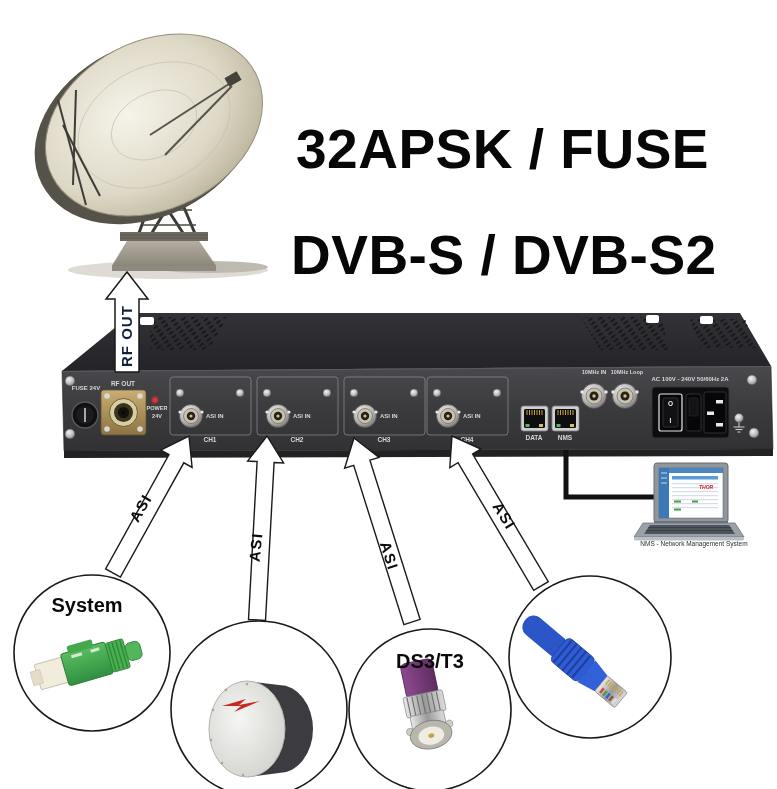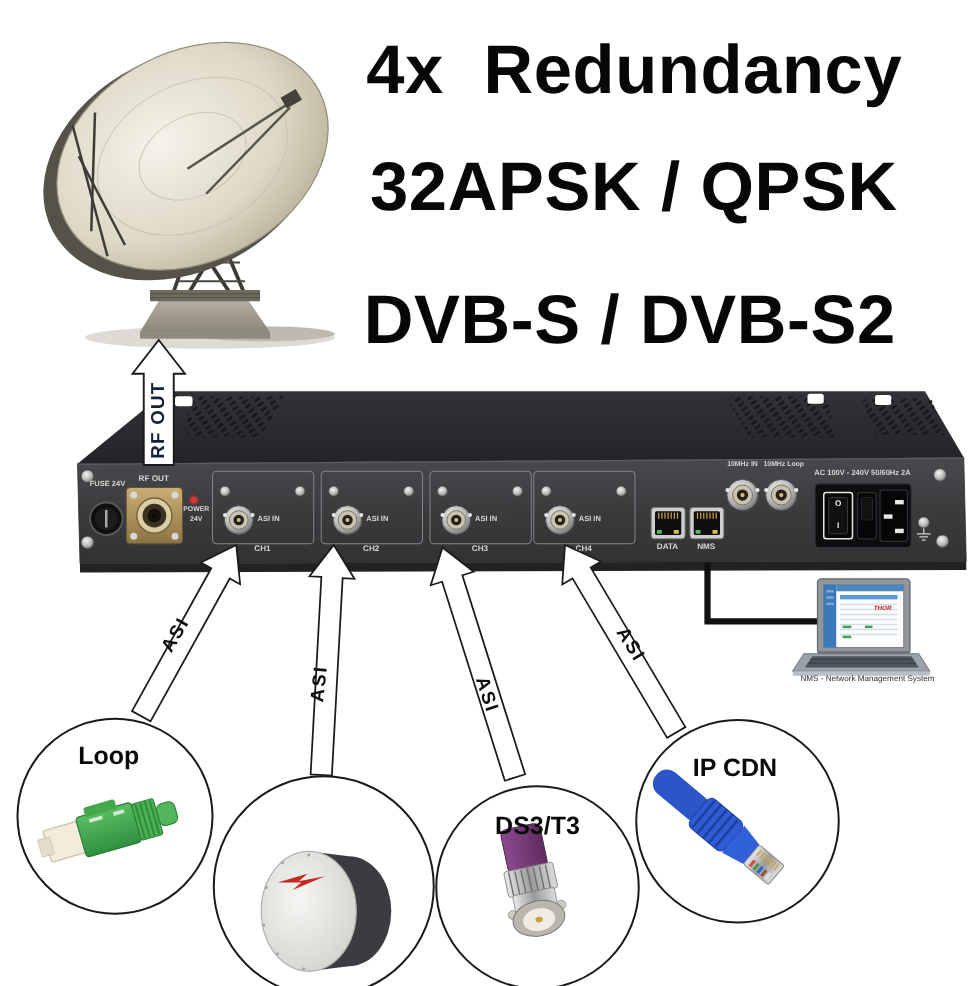--- a/index.html
+++ b/index.html
@@ -402,22 +402,21 @@
       <line x1="43" y1="-8" x2="43" y2="-2"></line>
     </g>
     <rect x="25" y="2" width="2.5" height="6" fill="#d84848"></rect>
         <rect x="29" y="2" width="2.5" height="6" fill="#3fa048"></rect>
     <rect x="33" y="2" width="2.5" height="6" fill="#3161d8"></rect>
         <rect x="37" y="2" width="2.5" height="6" fill="#8a5a30"></rect>
     <rect x="41" y="2" width="2.5" height="6" fill="#e0e0e0"></rect>
   </g>
 </svg>
 
-<div class="lbl headline" style="left:293px;top:26px;">4x  Redundancy</div>
-<div class="lbl headline" style="left:296px;top:120px;">32APSK / QPSK</div>
+<div class="lbl headline" style="left:296px;top:120px;">32APSK / FUSE</div>
 <div class="lbl headline" style="left:291px;top:214px;margin-top:12px;">DVB-S / DVB-S2</div>
 
 <div class="lbl rfoutlbl" style="left:82px;top:328px;">RF OUT</div>
 
 <div class="lbl devlbl center" style="left:56px;top:385px;width:60px;font-size:6px;">FUSE 24V</div>
 <div class="lbl devlbl center" style="left:93px;top:380px;width:60px;font-size:6.5px;">RF OUT</div>
 <div class="lbl devlbl center" style="left:137px;top:406px;width:40px;font-size:5.5px;">POWER</div>
 <div class="lbl devlbl center" style="left:137px;top:414px;width:40px;font-size:5.5px;">24V</div>
 
 <div class="lbl devlbl" style="left:206px;top:413px;font-size:6px;">ASI IN</div>
@@ -434,23 +433,22 @@
 <div class="lbl devlbl center" style="left:545px;top:434px;width:40px;font-size:6.5px;">NMS</div>
 <div class="lbl devlbl center" style="left:569px;top:370px;width:50px;font-size:5.5px;">10MHz IN</div>
 <div class="lbl devlbl center" style="left:602px;top:370px;width:50px;font-size:5.5px;">10MHz Loop</div>
 <div class="lbl devlbl center" style="left:635px;top:376px;width:110px;font-size:6px;">AC 100V - 240V 50/60Hz 2A</div>
 <div class="lbl devlbl center" style="left:663px;top:400px;width:15px;font-size:6.5px;color:#eeeeee;">O</div>
 <div class="lbl devlbl center" style="left:663px;top:417px;width:15px;font-size:6.5px;color:#eeeeee;">I</div>
 
 <div class="lbl" style="left:699px;top:485px;font-size:5px;font-weight:bold;font-style:italic;color:#c02020;">THOR</div>
 <div class="lbl center" style="left:629px;top:540px;width:130px;font-size:6.5px;color:#2e2e2e;">NMS - Network Management System</div>
 
-<div class="lbl srclbl" style="left:27px;top:595px;width:120px;">Loop</div>
+<div class="lbl srclbl" style="left:27px;top:595px;width:120px;">System</div>
 <div class="lbl srclbl" style="left:370px;top:651px;width:120px;">DS3/T3</div>
-<div class="lbl srclbl" style="left:528px;top:605px;width:120px;">IP CDN</div>
 
 <svg class="lyr15" width="777" height="789" viewBox="0 0 777 789">
   <g fill="#ffffff" stroke="#1a1a1a" stroke-width="1.4" stroke-linejoin="miter">
     <polygon points="189,436 192.1,467.4 183.8,462.8 120.4,577.1 105.6,568.9 169,454.6 160.7,450"></polygon>
     <polygon points="267,436 283.6,463 274.1,462.5 265.5,620.5 248.5,619.5 257.1,461.5 247.6,461"></polygon>
     <polygon points="354,438 379,457.4 369.9,460.2 420.1,619.4 403.9,624.6 353.7,465.4 344.6,468.2"></polygon>
     <polygon points="452,436 480.8,449.2 472.6,454.1 548.3,581.7 533.7,590.3 458,462.7 449.8,467.6"></polygon>
   </g>
 </svg>
 

